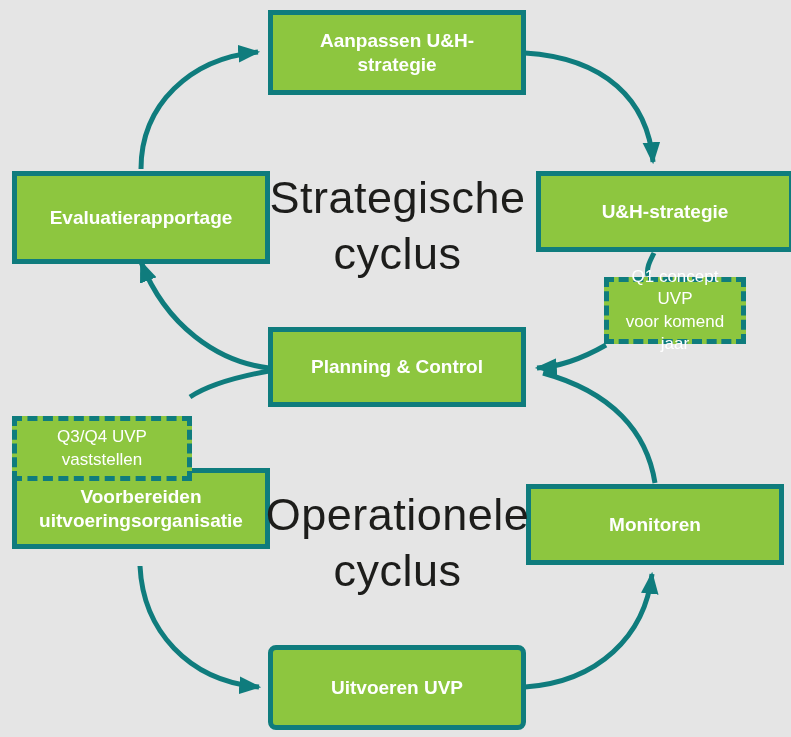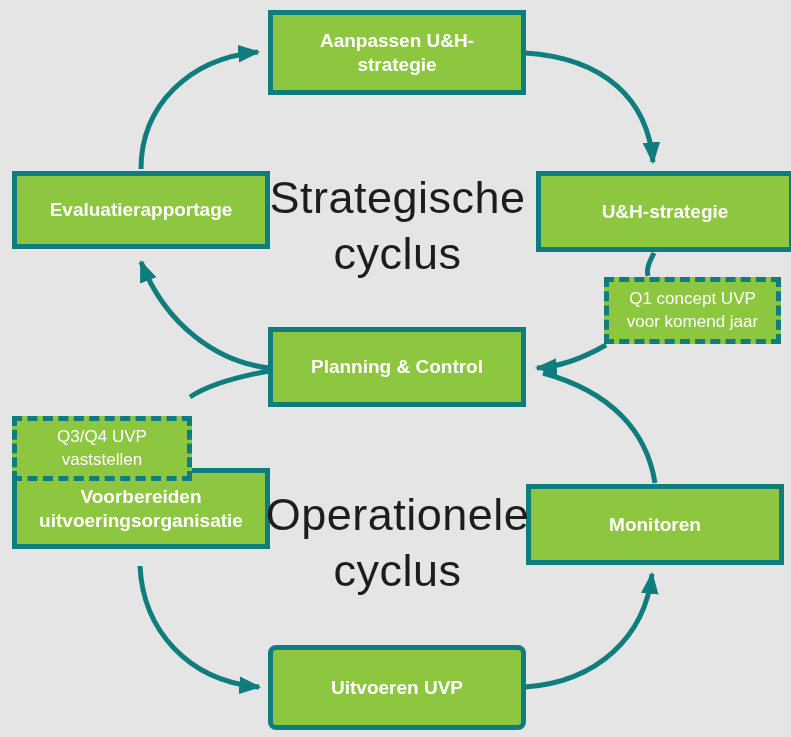--- a/index.html
+++ b/index.html
@@ -58,27 +58,27 @@
     position: absolute;
     color: #1d1d1b;
     font-size: 45px;
     line-height: 1.24;
     text-align: center;
     white-space: pre-line;
     letter-spacing: 0.5px;
   }
   
   .box-aanpassen    { left: 268px; top: 10px;  width: 258px; height: 85px; }
-  .box-evaluatie    { left: 12px;  top: 171px; width: 258px; height: 78px; }
+  .box-evaluatie    { left: 12px;  top: 171px; width: 258px; height: 93px; }
   .box-uhstrategie  { left: 536px; top: 171px; width: 258px; height: 81px; }
   .box-planning     { left: 268px; top: 327px; width: 258px; height: 80px; }
   .box-voorbereiden { left: 12px;  top: 468px; width: 258px; height: 81px; }
   .box-monitoren    { left: 526px; top: 484px; width: 258px; height: 81px; text-align: center; }
   .box-uitvoeren    { left: 268px; top: 645px; width: 258px; height: 85px; border-radius: 8px; }
-  .note-q1          { left: 604px; top: 277px; width: 177px; height: 67px; }
+  .note-q1          { left: 604px; top: 277px; width: 142px; height: 67px; }
   .note-q3q4        { left: 12px;  top: 416px; width: 180px; height: 65px; }
   .title-strategic    { left: 240px; top: 170px; width: 315px; }
   .title-operational  { left: 240px; top: 487px; width: 315px; }
 </style>
 </head>
 <body>
 
 <div class="canvas">
 
   <svg class="arrows-layer" width="791" height="737" viewBox="0 0 791 737" xmlns="http://www.w3.org/2000/svg">

